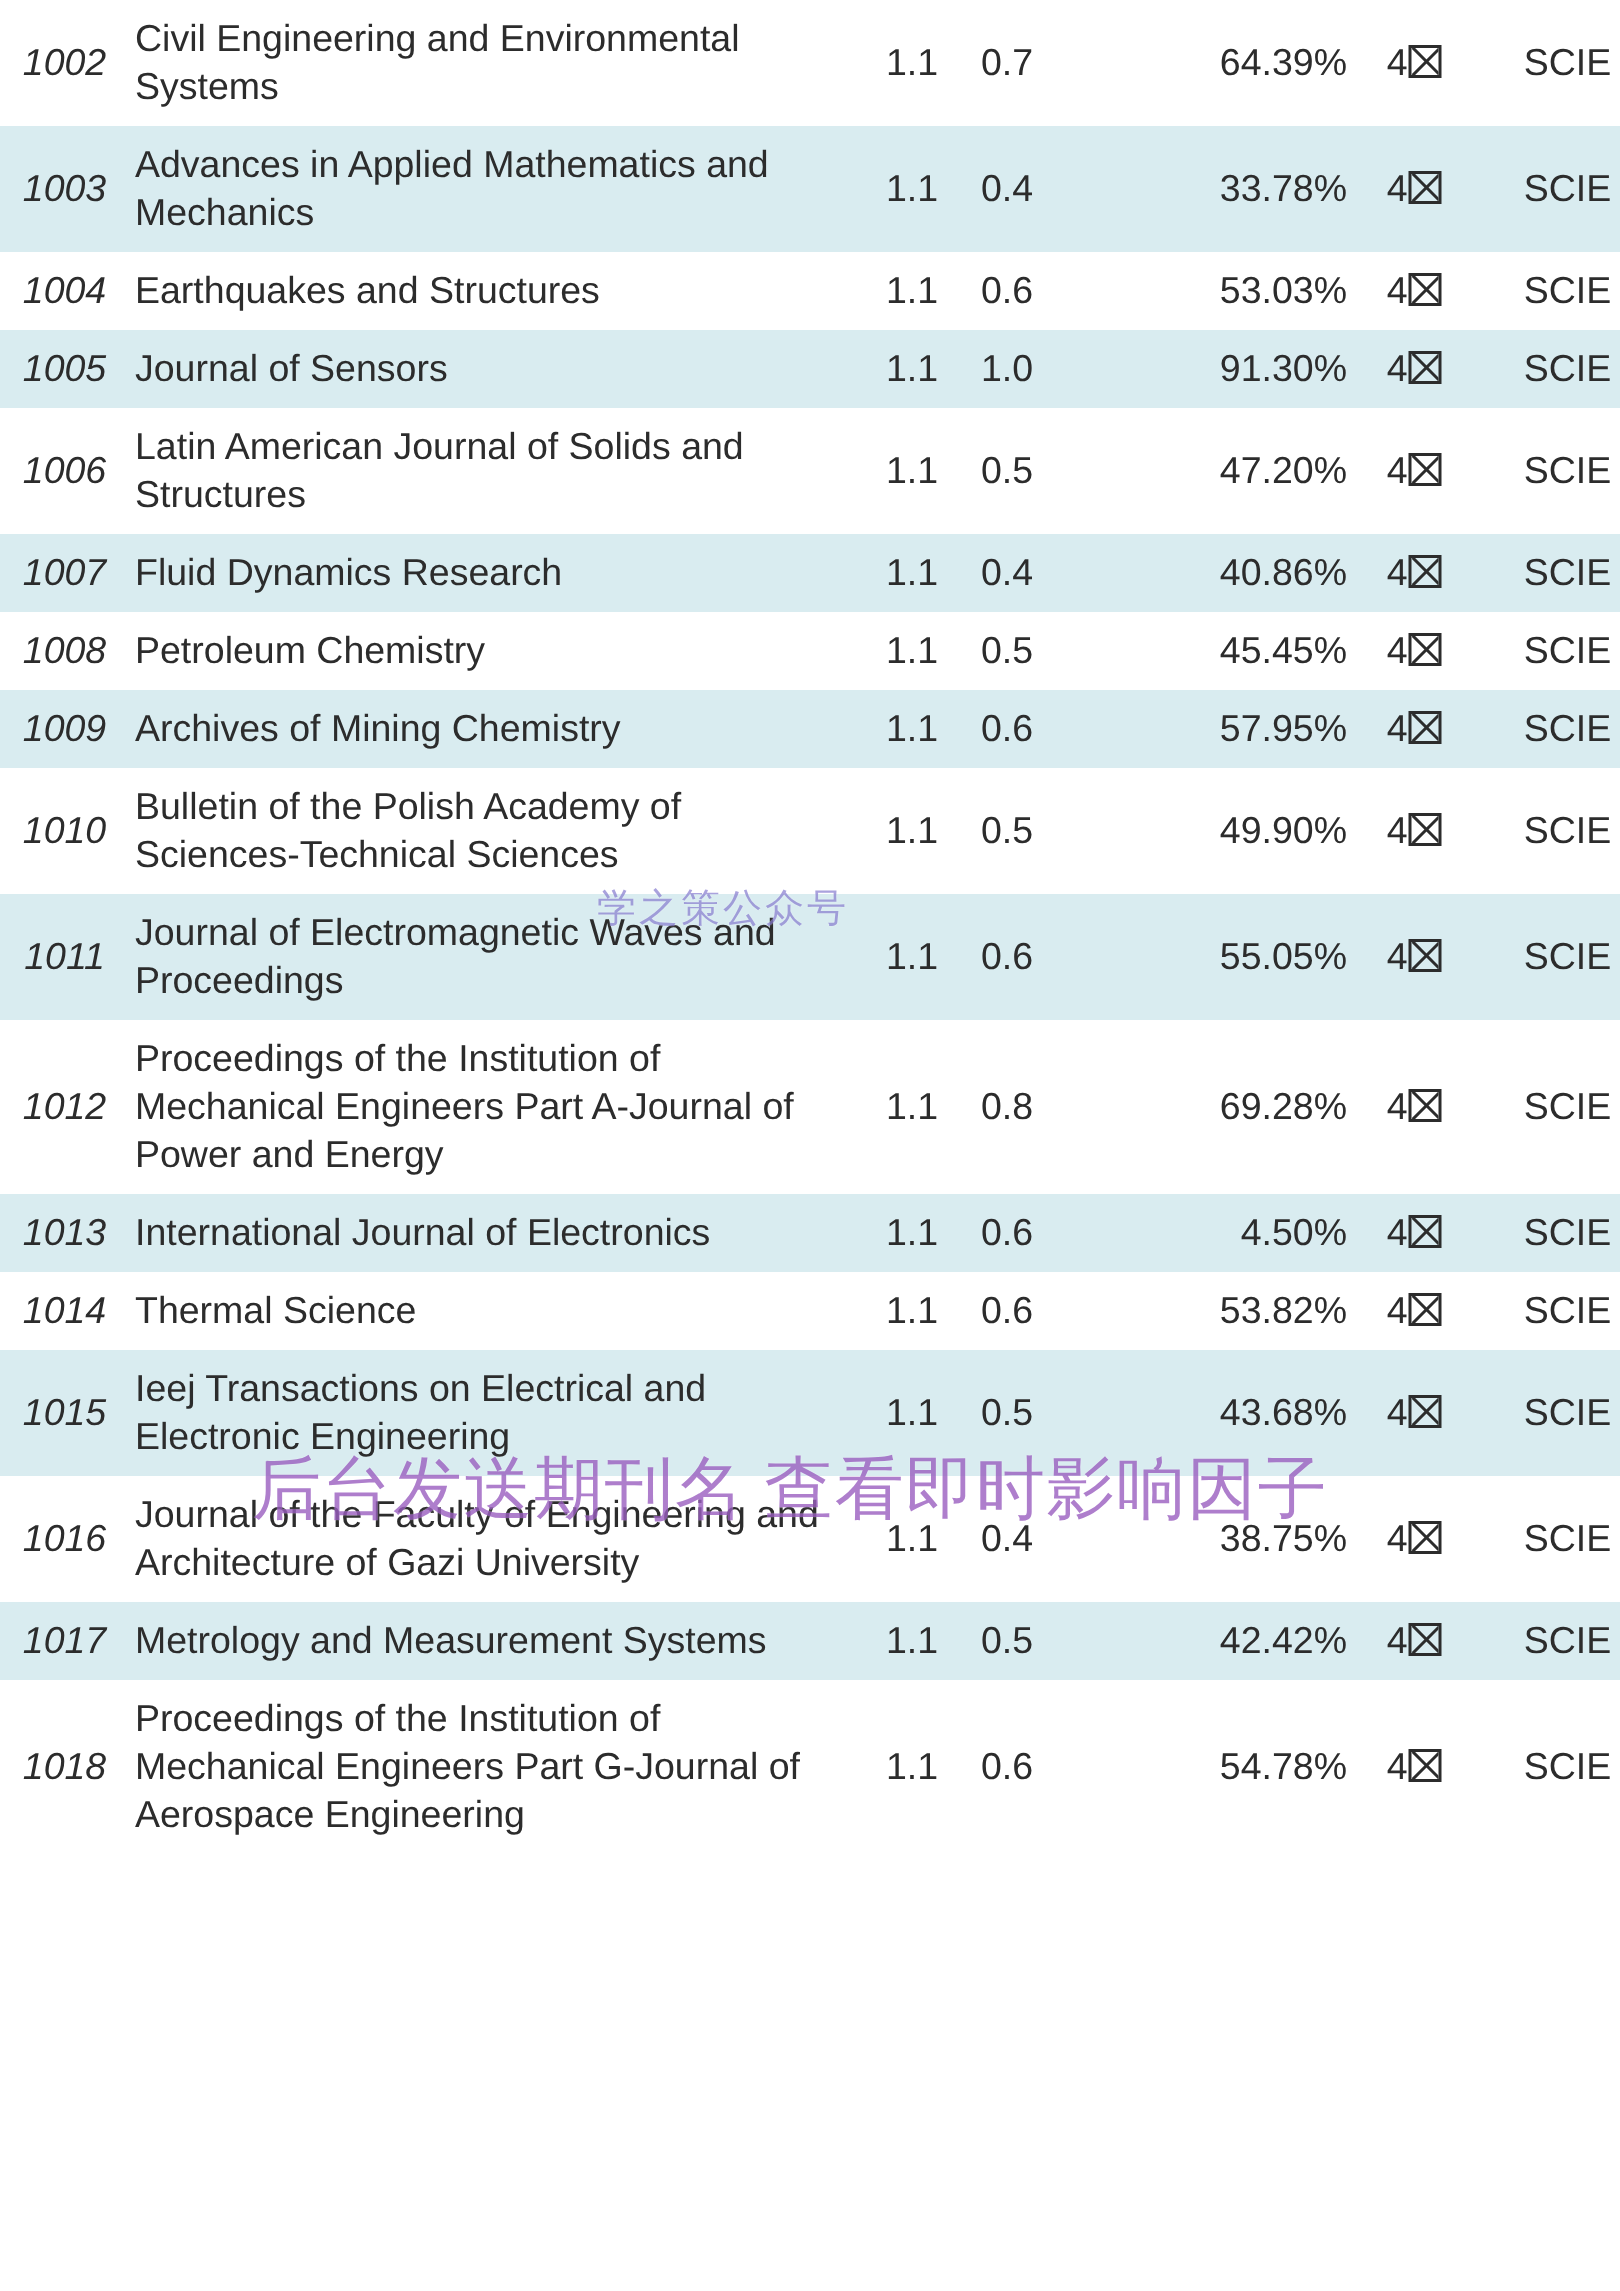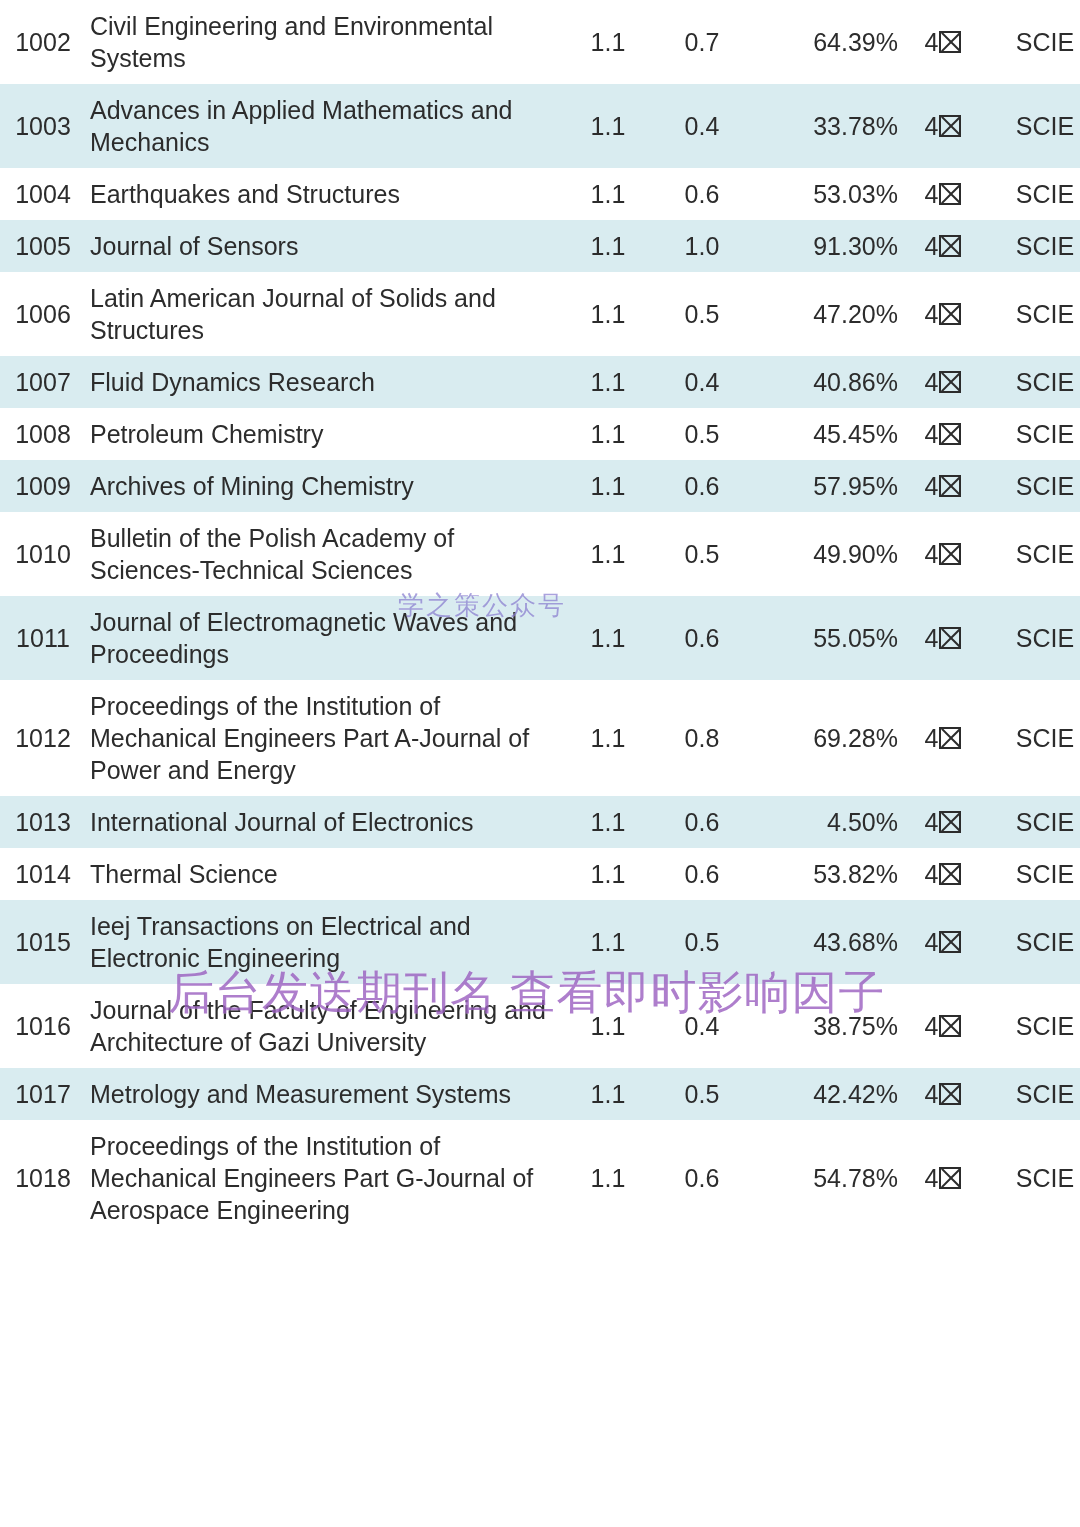--- a/index.html
+++ b/index.html
@@ -30,36 +30,37 @@
     color: #2c2c2c;
     padding: 10px 0;
     vertical-align: middle;
     line-height: 1.28;
   }
   td.c-rank {
     width: 78px;
     text-align: center;
     padding-left: 4px;
     padding-right: 0;
+    font-style: italic;
   }
   td.c-name {
     width: 462px;
     text-align: left;
     padding-left: 8px;
     padding-right: 10px;
     margin-top: 28px;
   }
   td.c-if {
     width: 92px;
     text-align: center;
     margin-top: 39px;
   }
   td.c-cs {
     width: 96px;
-    text-align: center;
+    text-align: left;
   }
   td.c-pct {
     width: 148px;
     text-align: right;
   }
   td.c-zone {
     width: 90px;
     text-align: center;
     white-space: nowrap;
   }

